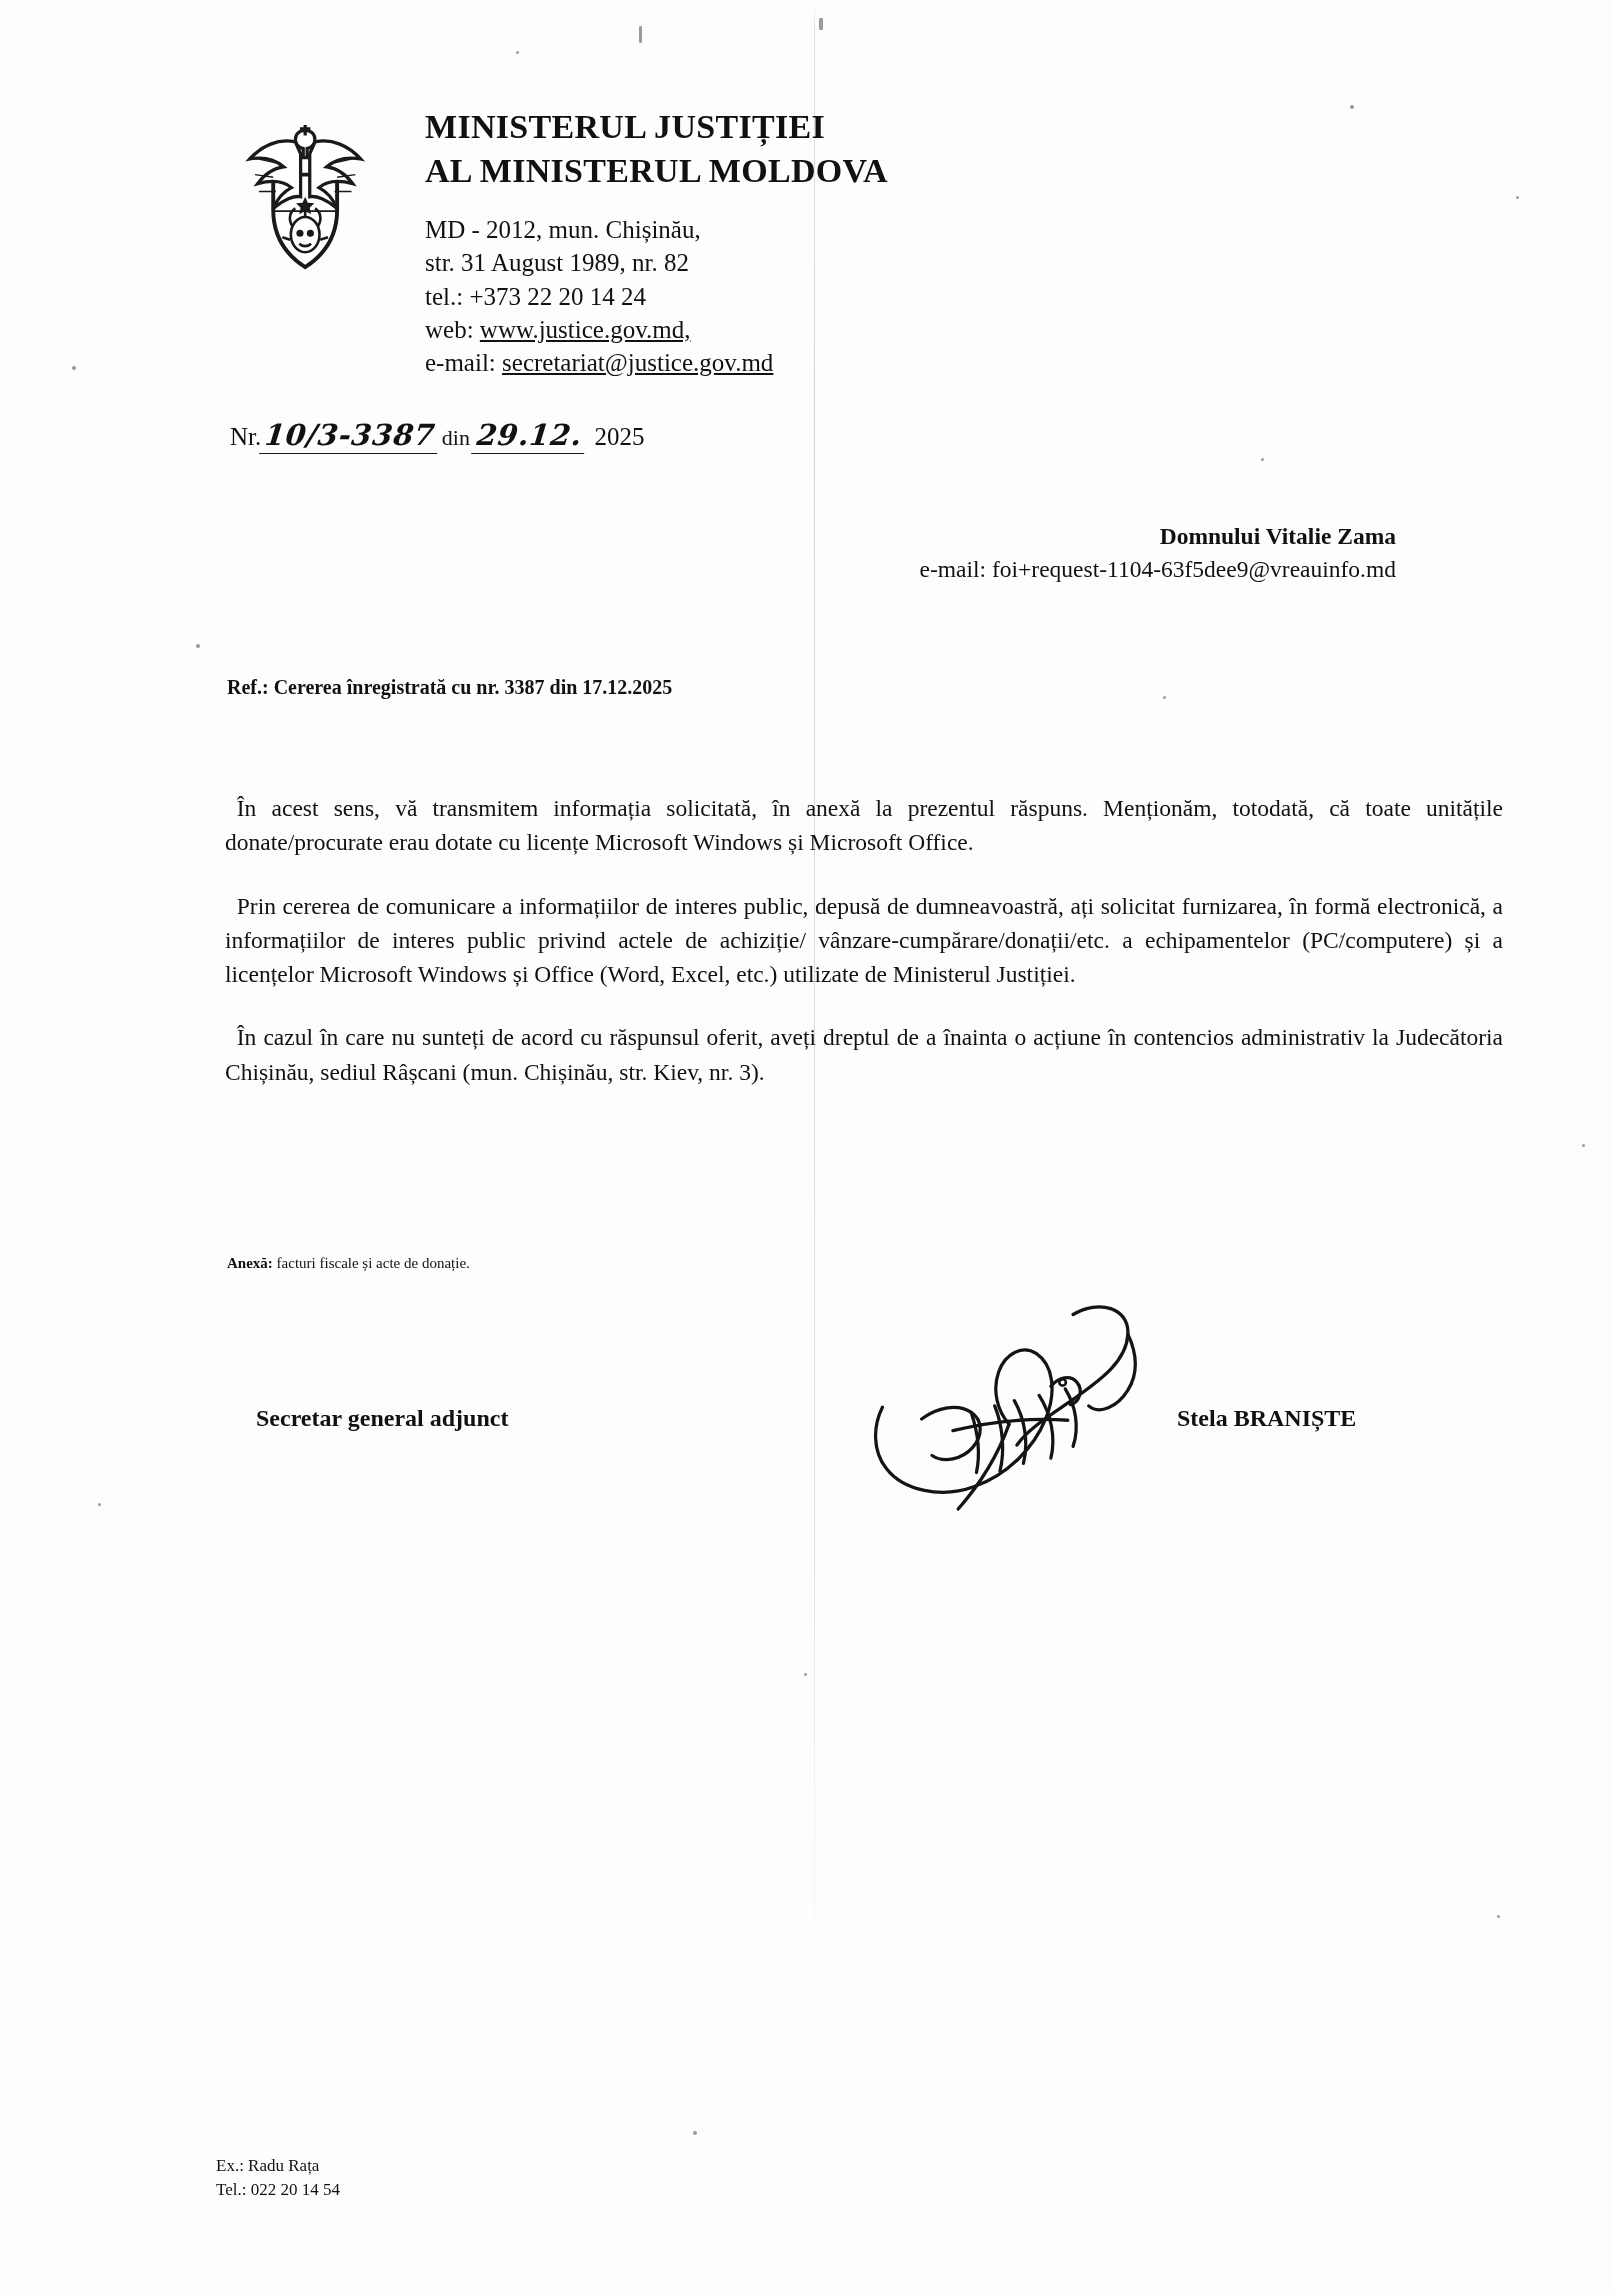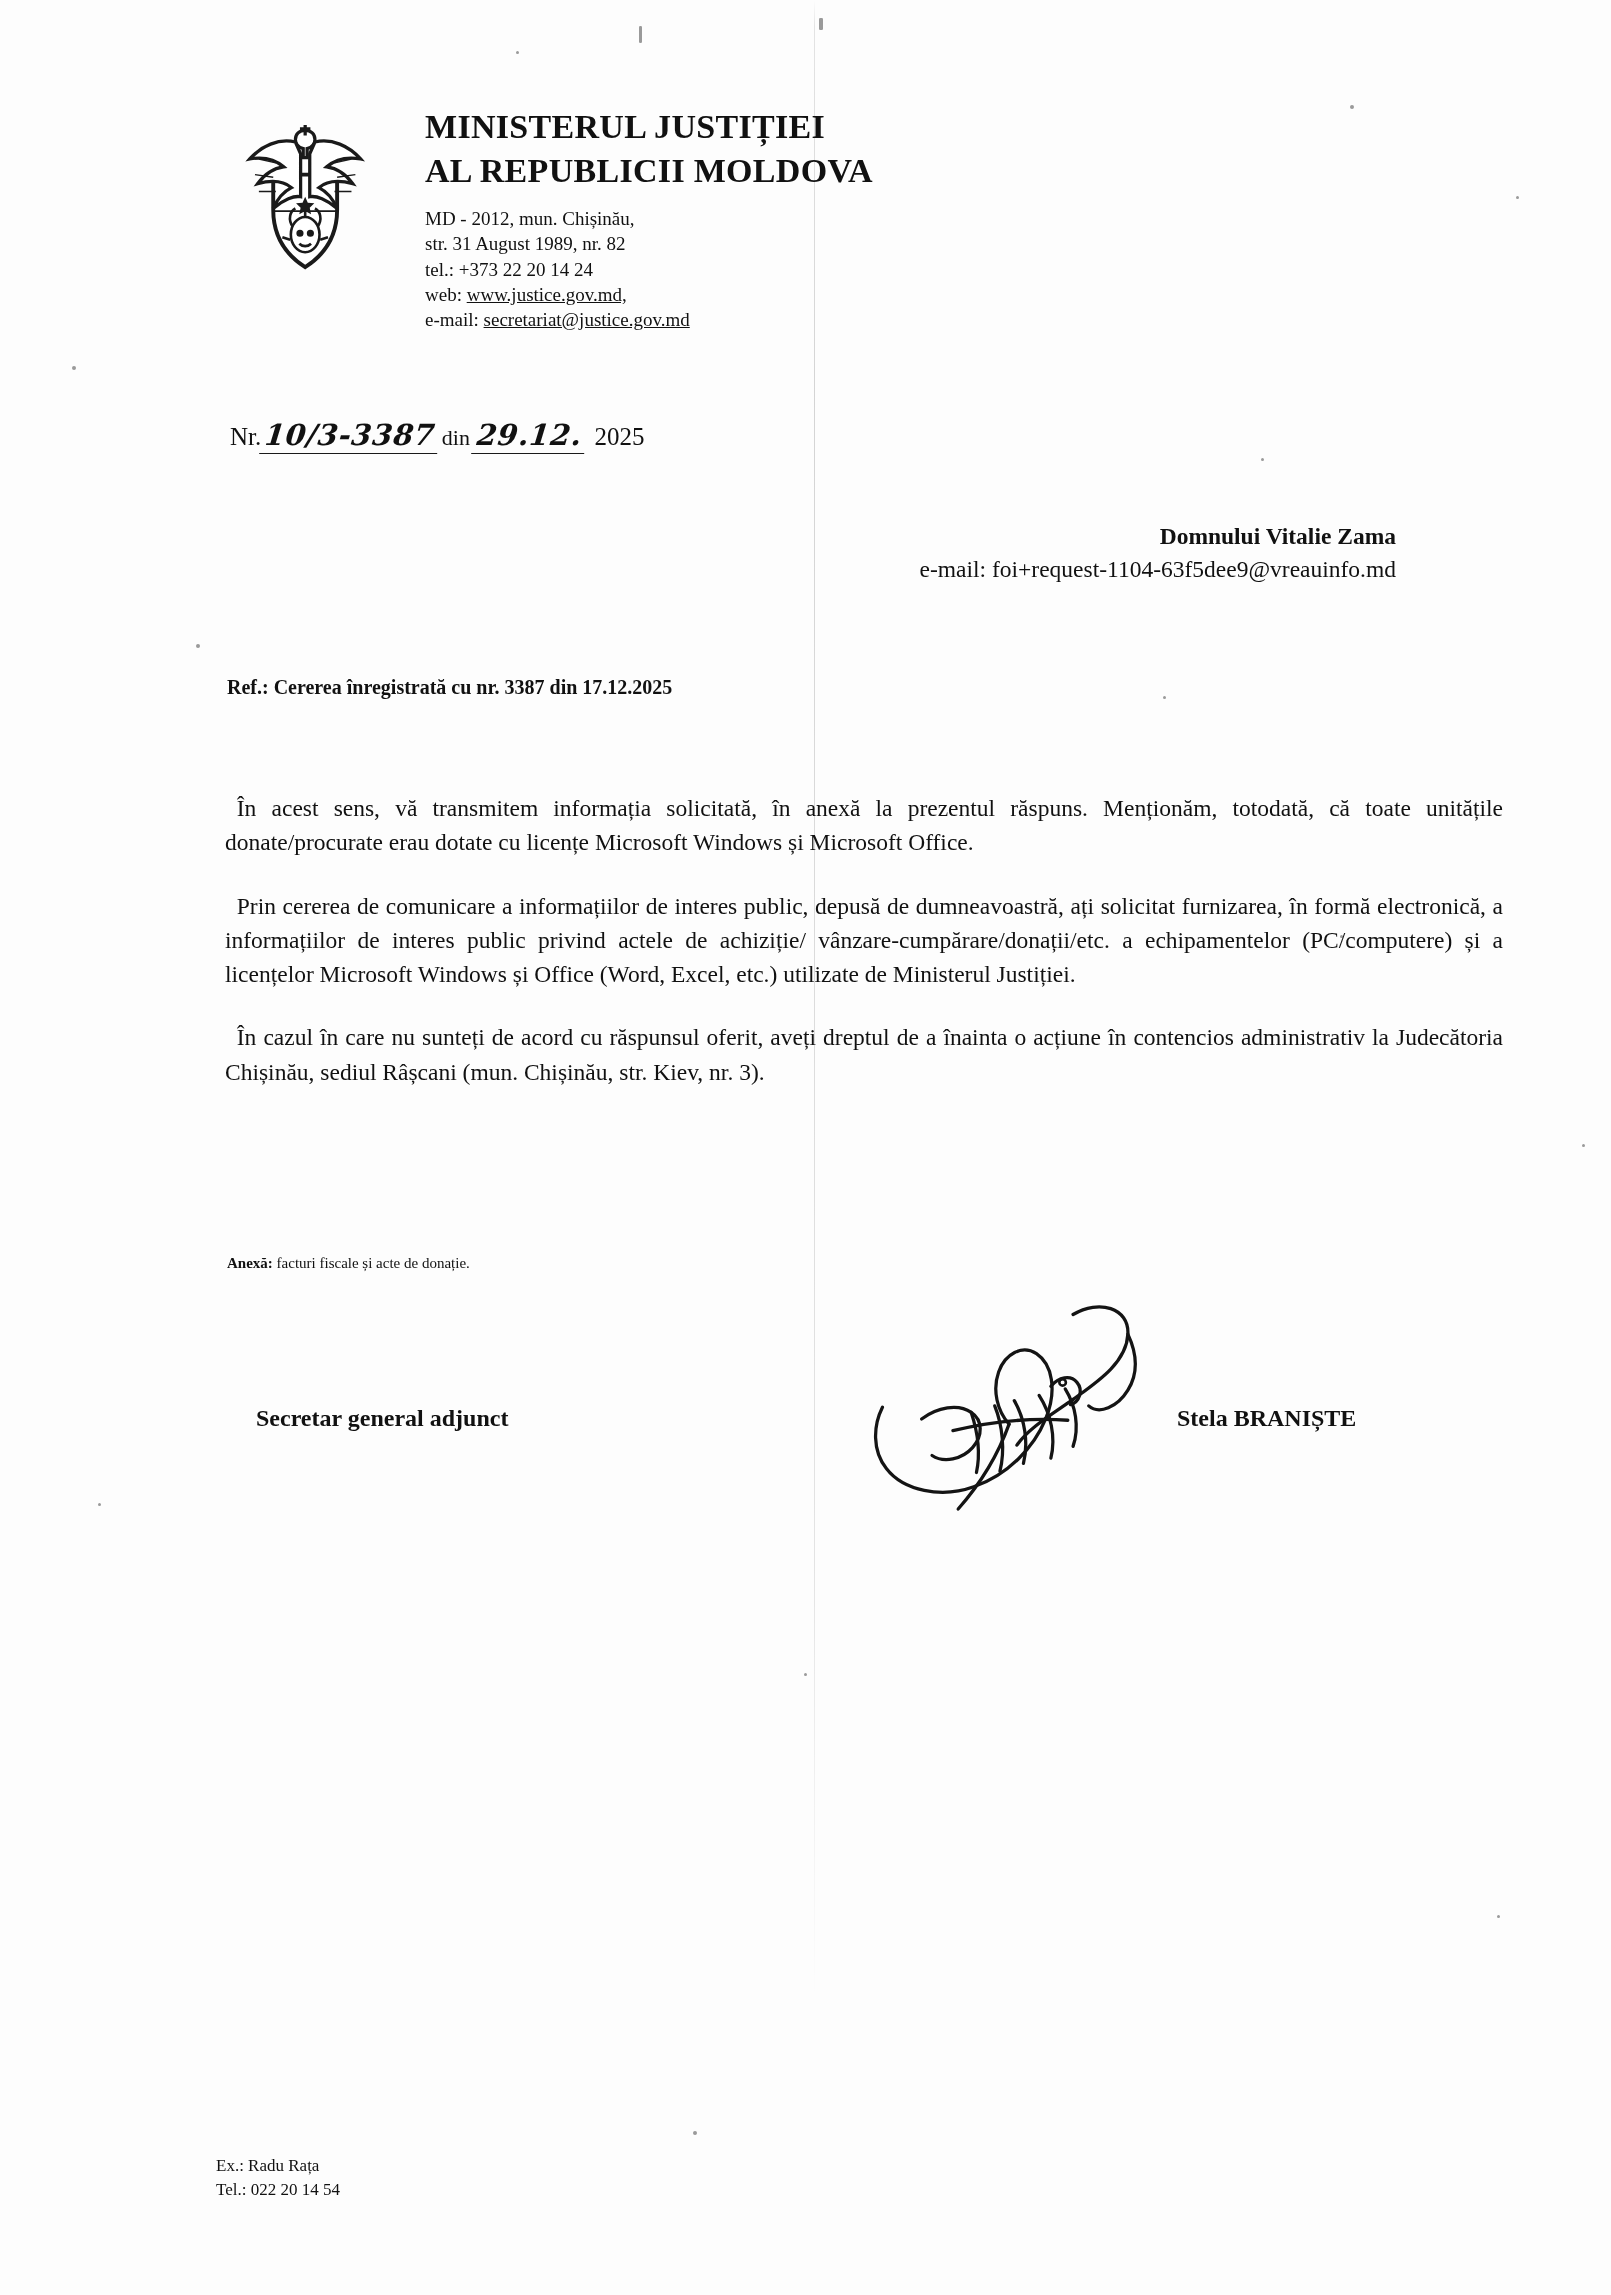--- a/index.html
+++ b/index.html
@@ -60,22 +60,22 @@
     left: 190px;
     top: 0px;
   }
   .org-line {
     font-weight: bold;
     font-size: 34px;
     letter-spacing: 0.3px;
     line-height: 1.28;
   }
   .addr-block {
-    margin-top: 14px;
-    font-size: 19px;
+    margin-top: 21px;
+    font-size: 25px;
     line-height: 1.33;
   }
   .u-link {
     text-decoration: underline;
   }
 
   
   .regline {
     position: absolute;
     left: 230px;
@@ -225,21 +225,21 @@
 
         <g stroke="#1a1a1a" stroke-width="2.2">
           <path d="M36 72 L62 78 M30 96 L58 100 M36 122 L62 122"></path>
           <path d="M178 72 L152 78 M184 96 L156 100 M178 122 L152 122"></path>
         </g>
       </svg>
     </div>
 
     <div class="header-text">
       <div class="org-line">MINISTERUL JUSTIȚIEI</div>
-      <div class="org-line">AL REPUBLICII MOLDOVA</div>
+      <div class="org-line">AL MINISTERUL MOLDOVA</div>
       <div class="addr-block">
         <div class="addr-line">MD - 2012, mun. Chișinău,</div>
         <div class="addr-line">str. 31 August 1989, nr. 82</div>
         <div class="addr-line">tel.: +373 22 20 14 24</div>
         <div class="addr-line">
           <span>web: </span><span class="u-link">www.justice.gov.md,</span>
         </div>
         <div class="addr-line">
           <span>e-mail: </span><span class="u-link">secretariat@justice.gov.md</span>
         </div>

